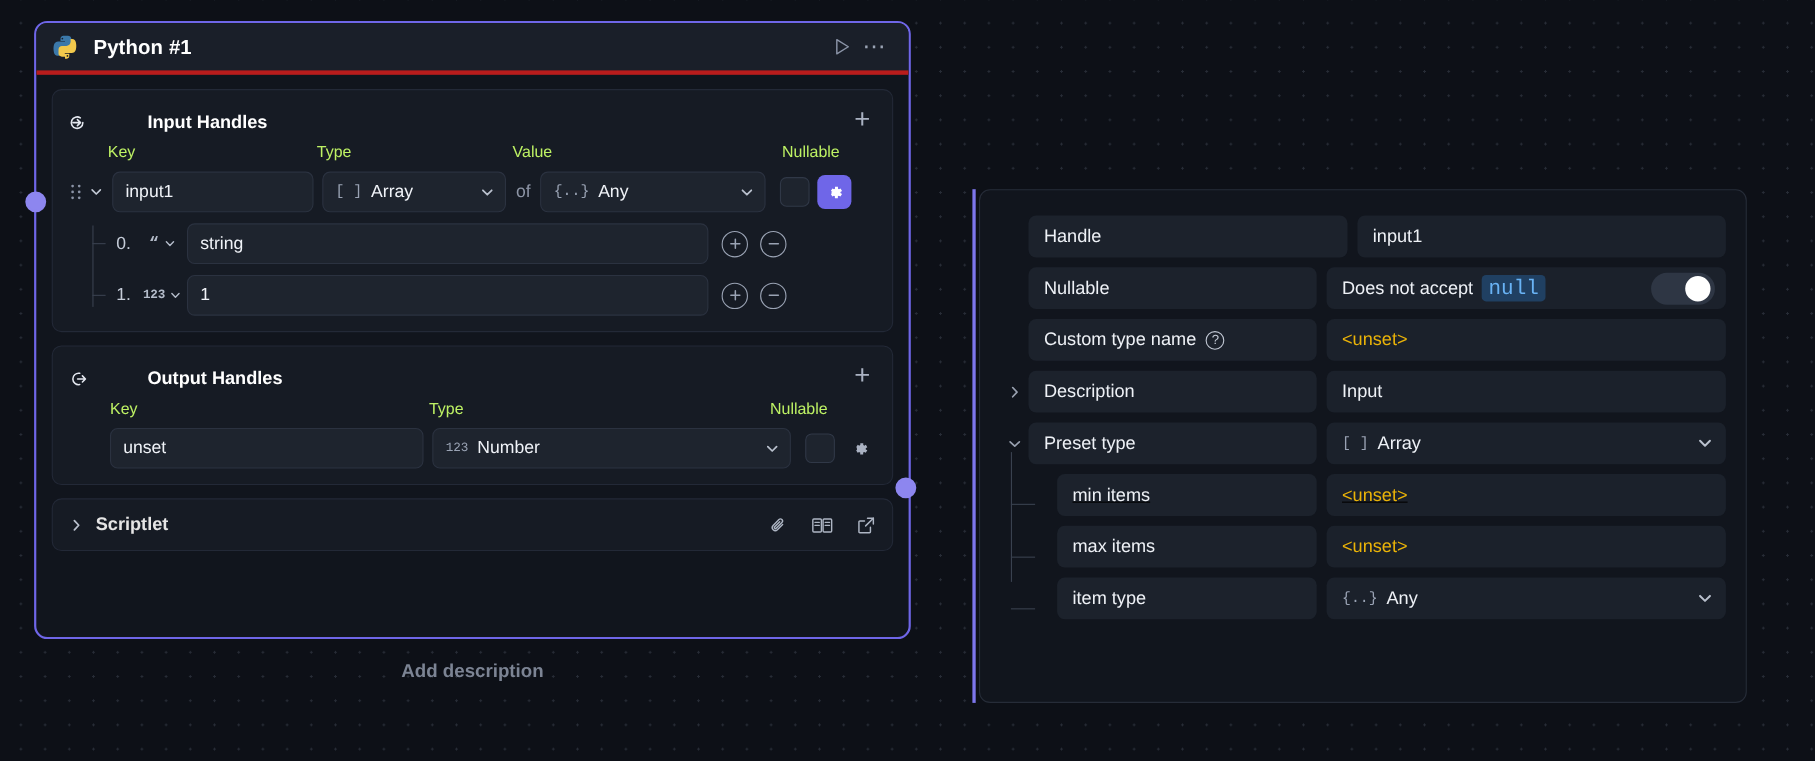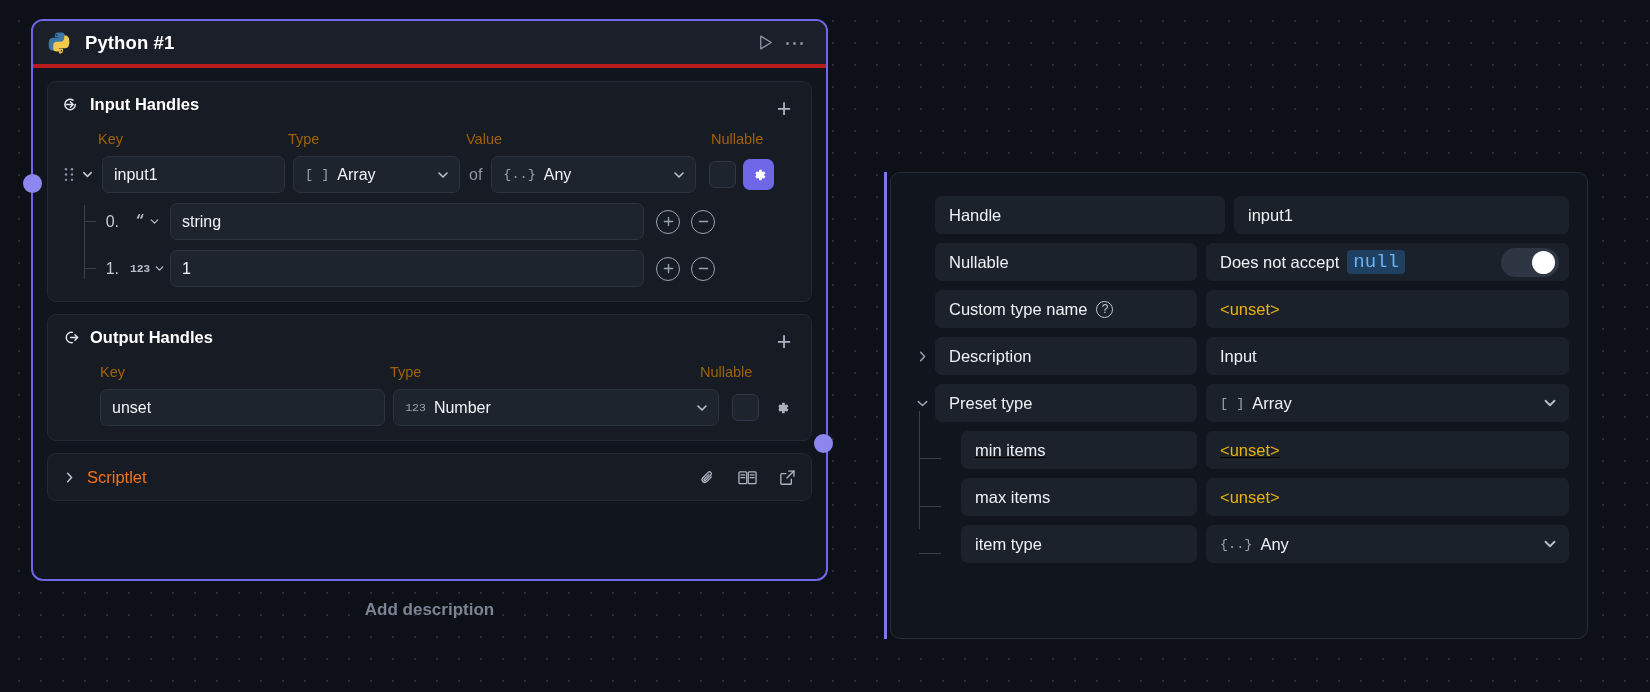--- a/index.html
+++ b/index.html
@@ -49,35 +49,35 @@
 
   #node-body { padding: 13px 14px 0 14px; }
 
   .section {
     background: #161b24;
     border: 1px solid #232937;
     border-radius: 9px;
     margin-bottom: 12px;
     padding: 13px 14px 14px 14px;
   }
-  .section-head { display: flex; align-items: flex-start; height: 26px; }
+  .section-head { display: flex; align-items: flex-end; height: 26px; gap: 44px; }
   .section-title {
     color: #ffffff; font-size: 16.5px; font-weight: 600;
     margin-left: 9px;
   }
   .section-icon { color: #e4e8f0; display:flex; align-items:center; }
   .plus-btn {
     margin-left: auto; width: 26px; height: 26px;
     display: flex; align-items: center; justify-content: center;
     color: #aab2c2; cursor: pointer; border-radius: 5px; font-size: 25px; font-weight: 300;
     line-height: 0;
   }
 
   .col-head { display: flex; align-items: center; margin-top: 7px; height: 22px; }
-  .col-head span { color: #a16207; font-size: 14.5px; }
+  .col-head span { color: #bef264; font-size: 14.5px; }
 
   .row { display: flex; align-items: center; }
 
   .field {
     background: #1e242e;
     border: 1px solid #2b3240;
     border-radius: 7px;
     height: 37px;
     display: flex; align-items: center;
     padding: 0 11px;
@@ -128,21 +128,21 @@
     cursor: pointer; flex: 0 0 auto;
   }
   .tree-line { position: absolute; border-left: 1.5px solid #39414f; }
   .tree-tick { position: absolute; border-top: 1.5px solid #39414f; }
 
   
   #scriptlet {
     background: #161b24; border: 1px solid #232937; border-radius: 9px;
     height: 48px; display: flex; align-items: center; padding: 0 14px;
   }
-  #scriptlet .sc-label { color: #f97316; font-size: 16.5px; font-weight: 400; margin-left: 10px; }
+  #scriptlet .sc-label { color: #e5e5e5; font-size: 16.5px; font-weight: 700; margin-left: 10px; }
   .sc-icons { margin-left: auto; display: flex; align-items: center; gap: 20px; color: #aeb6c4; }
   .sc-icons > div { cursor: pointer; display:flex; }
 
   #add-desc {
     position: absolute; left: 31px; top: 600px; width: 797px;
     text-align: center; color: #7c8494; font-size: 17px; font-weight: 600;
   }
 
   
   #panel {

